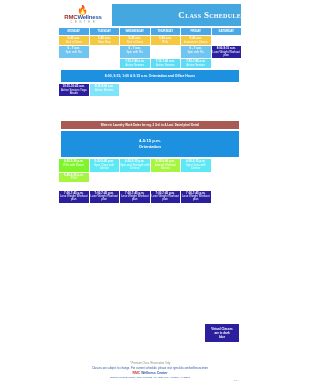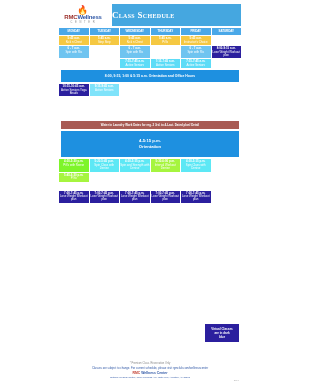--- a/index.html
+++ b/index.html
@@ -42,21 +42,21 @@
   }
   .logo-name .blue{color:#2f57a6;}
   .logo-sub{
     font-size:2.6px;color:#8a8a8a;letter-spacing:1px;
     line-height:4px;
   }
   .title-bar{
     flex:1;margin-left:3px;margin-right:2px;
     background:#45a7e0;
     height:22px;
-    display:flex;align-items:center;justify-content:flex-start;
+    display:flex;align-items:center;justify-content:flex-end;
   }
   .title-bar span{
     color:#ffffff;font-size:9px;font-weight:bold;
     font-variant:small-caps;letter-spacing:.3px;
     font-family:"Liberation Serif", serif;
   }
 
   
   .grid{position:relative;padding:0 2px;}
   .row{display:flex;gap:1px;margin-bottom:1px;}

